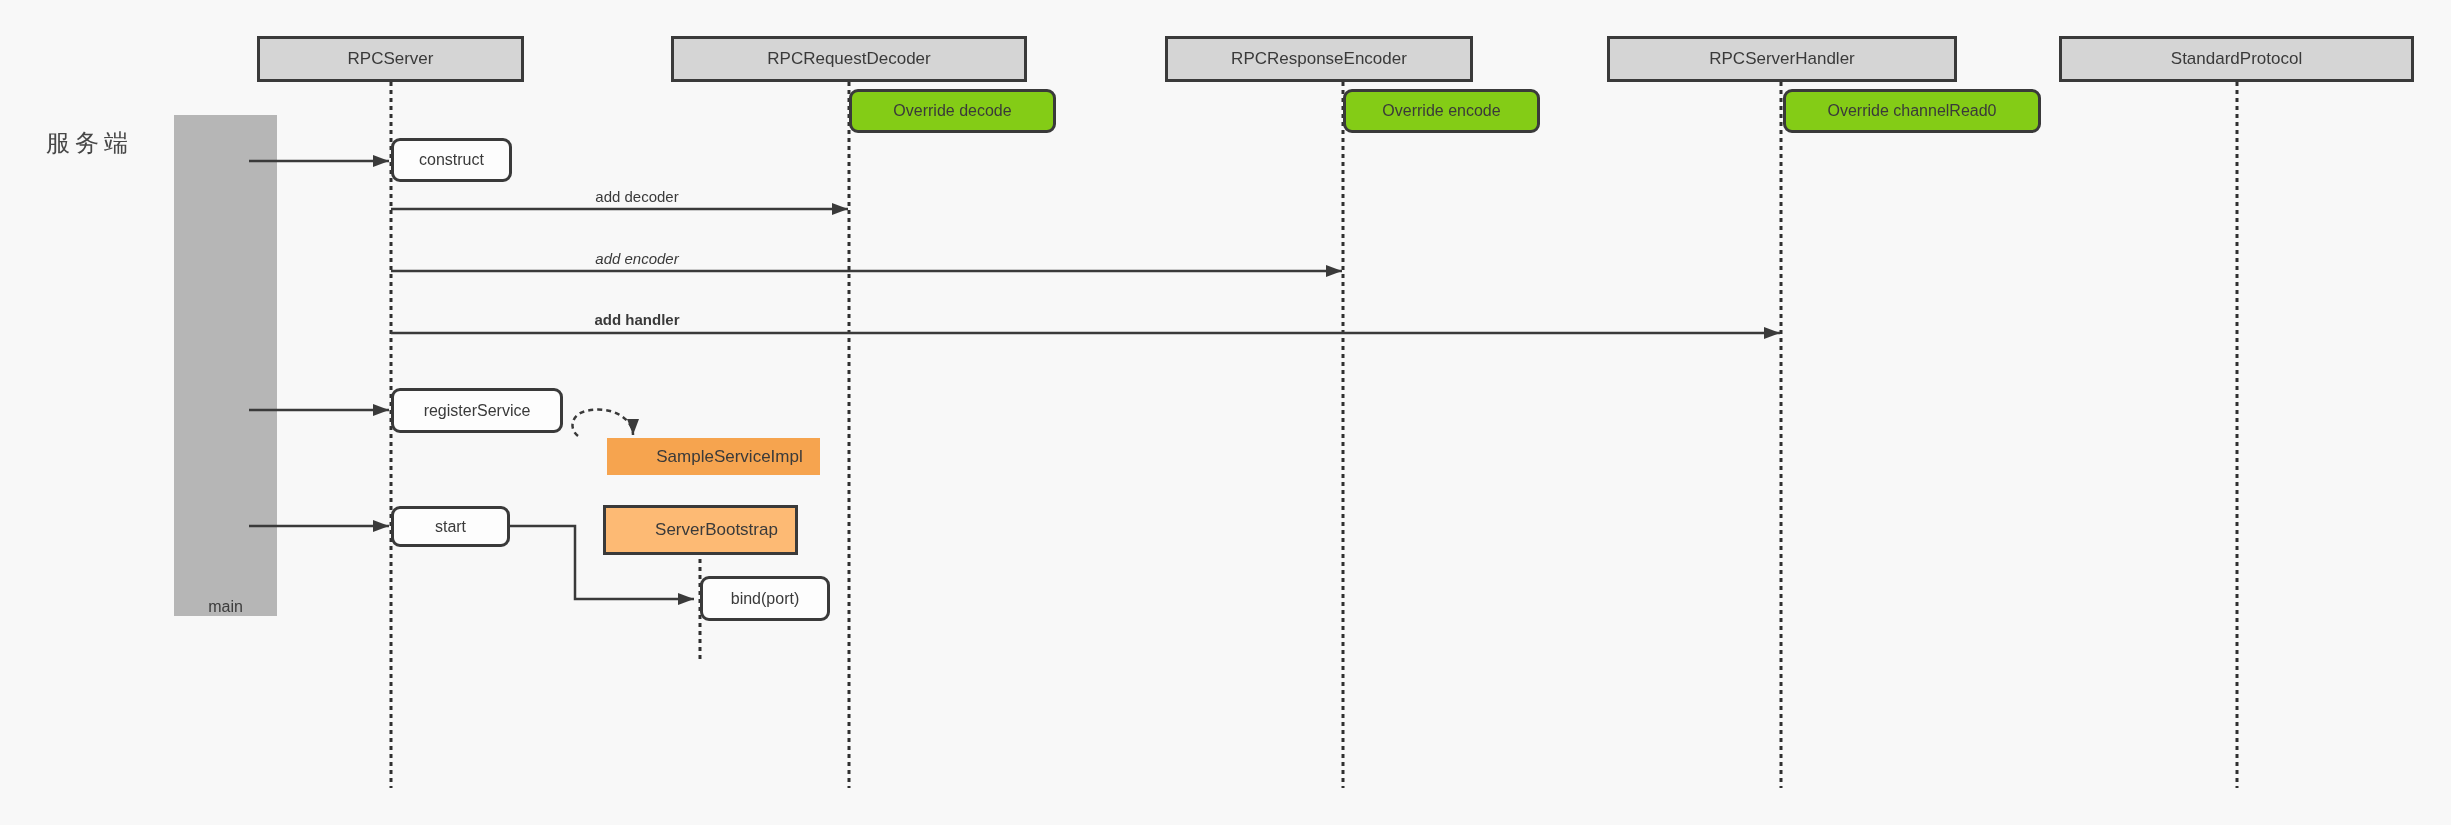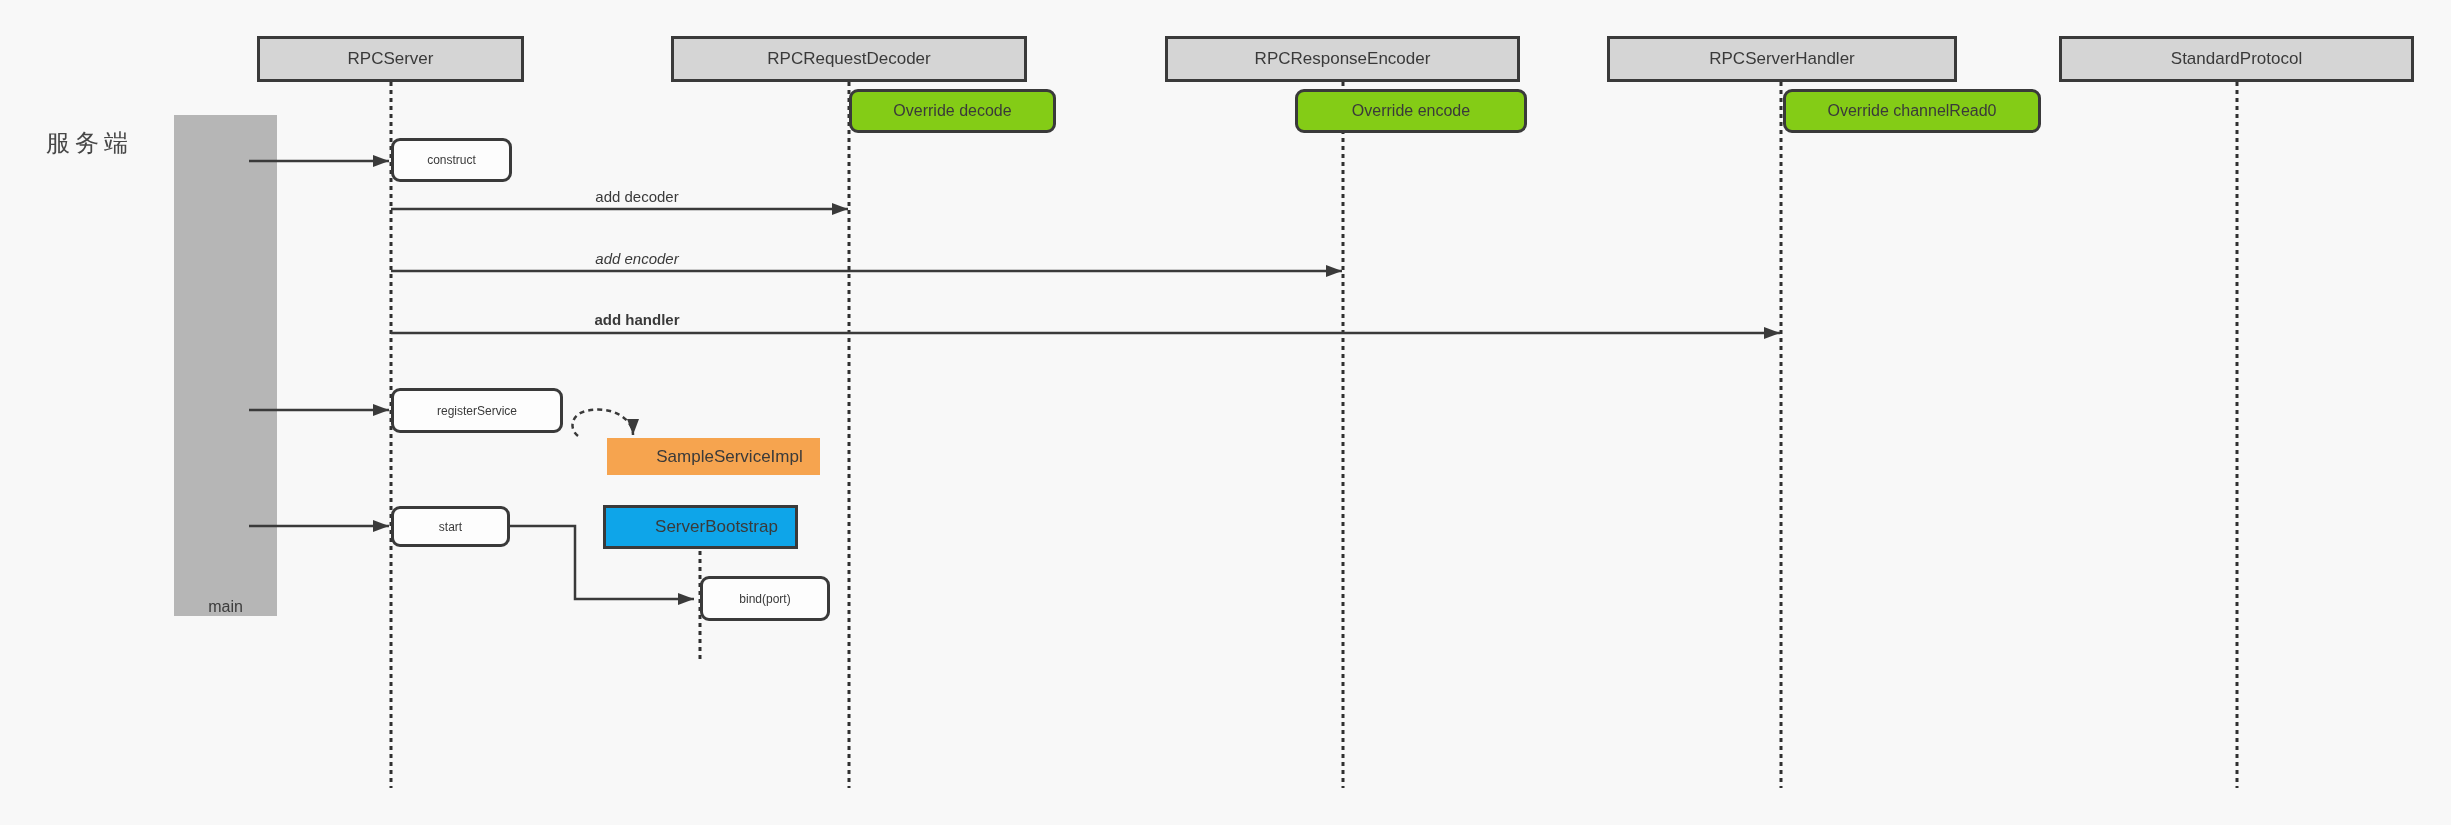--- a/index.html
+++ b/index.html
@@ -27,21 +27,21 @@
     border-radius:9px;
     display:flex;align-items:center;justify-content:center;
     font-size:16px;color:#3a3a3a;
     z-index:4;
   }
   .callbox{
     background:#fdfdfd;
     border:3px solid #3a3a3a;
     border-radius:9px;
     display:flex;align-items:center;justify-content:center;
-    font-size:12px;color:#3a3a3a;
+    font-size:16px;color:#3a3a3a;
     z-index:4;
   }
   .plainbox{
     display:flex;align-items:center;justify-content:center;
     z-index:4;
     padding-left:32px;
   }
   #activation-bar{
     left:146px;top:115px;width:103px;height:501px;
     background:#b6b6b6;
@@ -85,35 +85,35 @@
     </g>
   </svg>
 
   <div class="abs" id="actor-label">服务端</div>
   <div class="abs" id="activation-bar">
     <span id="activation-label">main</span>
   </div>
 
   <div class="abs participant" style="left:671px;width:356px;">RPCRequestDecoder</div>
   <div class="abs participant" style="left:257px;width:267px;">RPCServer</div>
-  <div class="abs participant" style="left:1165px;width:355px;">RPCResponseEncoder</div>
+  <div class="abs participant" style="left:1165px;width:308px;">RPCResponseEncoder</div>
   <div class="abs participant" style="left:1607px;width:350px;">RPCServerHandler</div>
   <div class="abs participant" style="left:2059px;width:355px;">StandardProtocol</div>
 
   <div class="abs note" style="left:849px;width:207px;">Override decode</div>
-  <div class="abs note" style="left:1295px;width:232px;">Override encode</div>
+  <div class="abs note" style="left:1343px;width:197px;">Override encode</div>
   <div class="abs note" style="left:1783px;width:258px;">Override channelRead0</div>
 
   <div class="abs callbox" style="left:391px;top:138px;width:121px;height:44px;">construct</div>
   <div class="abs callbox" style="left:391px;top:388px;width:172px;height:45px;">registerService</div>
   <div class="abs callbox" style="left:391px;top:506px;width:119px;height:41px;">start</div>
   <div class="abs callbox" style="left:700px;top:576px;width:130px;height:45px;">bind(port)</div>
 
   <div class="abs plainbox" style="left:607px;top:438px;width:213px;height:37px;background:#f6a44f;font-size:17px;color:#3a3a3a;">SampleServiceImpl</div>
-  <div class="abs plainbox" style="left:603px;top:505px;width:195px;height:44px;background:#0ea5e9;border:3px solid #3a3a3a;font-size:17px;color:#3a3a3a;">ServerBootstrap</div>
+  <div class="abs plainbox" style="left:603px;top:505px;width:195px;height:50px;background:#fdba74;border:3px solid #3a3a3a;font-size:17px;color:#3a3a3a;">ServerBootstrap</div>
 
   <div class="abs msg-label" style="left:557px;top:187px;width:160px;">add decoder</div>
   <div class="abs msg-label" style="left:557px;top:249px;width:160px;font-style:italic;">add encoder</div>
   <div class="abs msg-label" style="left:557px;top:310px;width:160px;font-weight:bold;">add handler</div>
 
   <svg id="svg-arrows" width="2451" height="825">
     <defs>
       <marker id="arrowhead" markerUnits="userSpaceOnUse" markerWidth="18" markerHeight="14" refX="16" refY="6" orient="auto">
         <path d="M0,0 L16,6 L0,12 Z" fill="#3a3a3a"></path>
       </marker>

